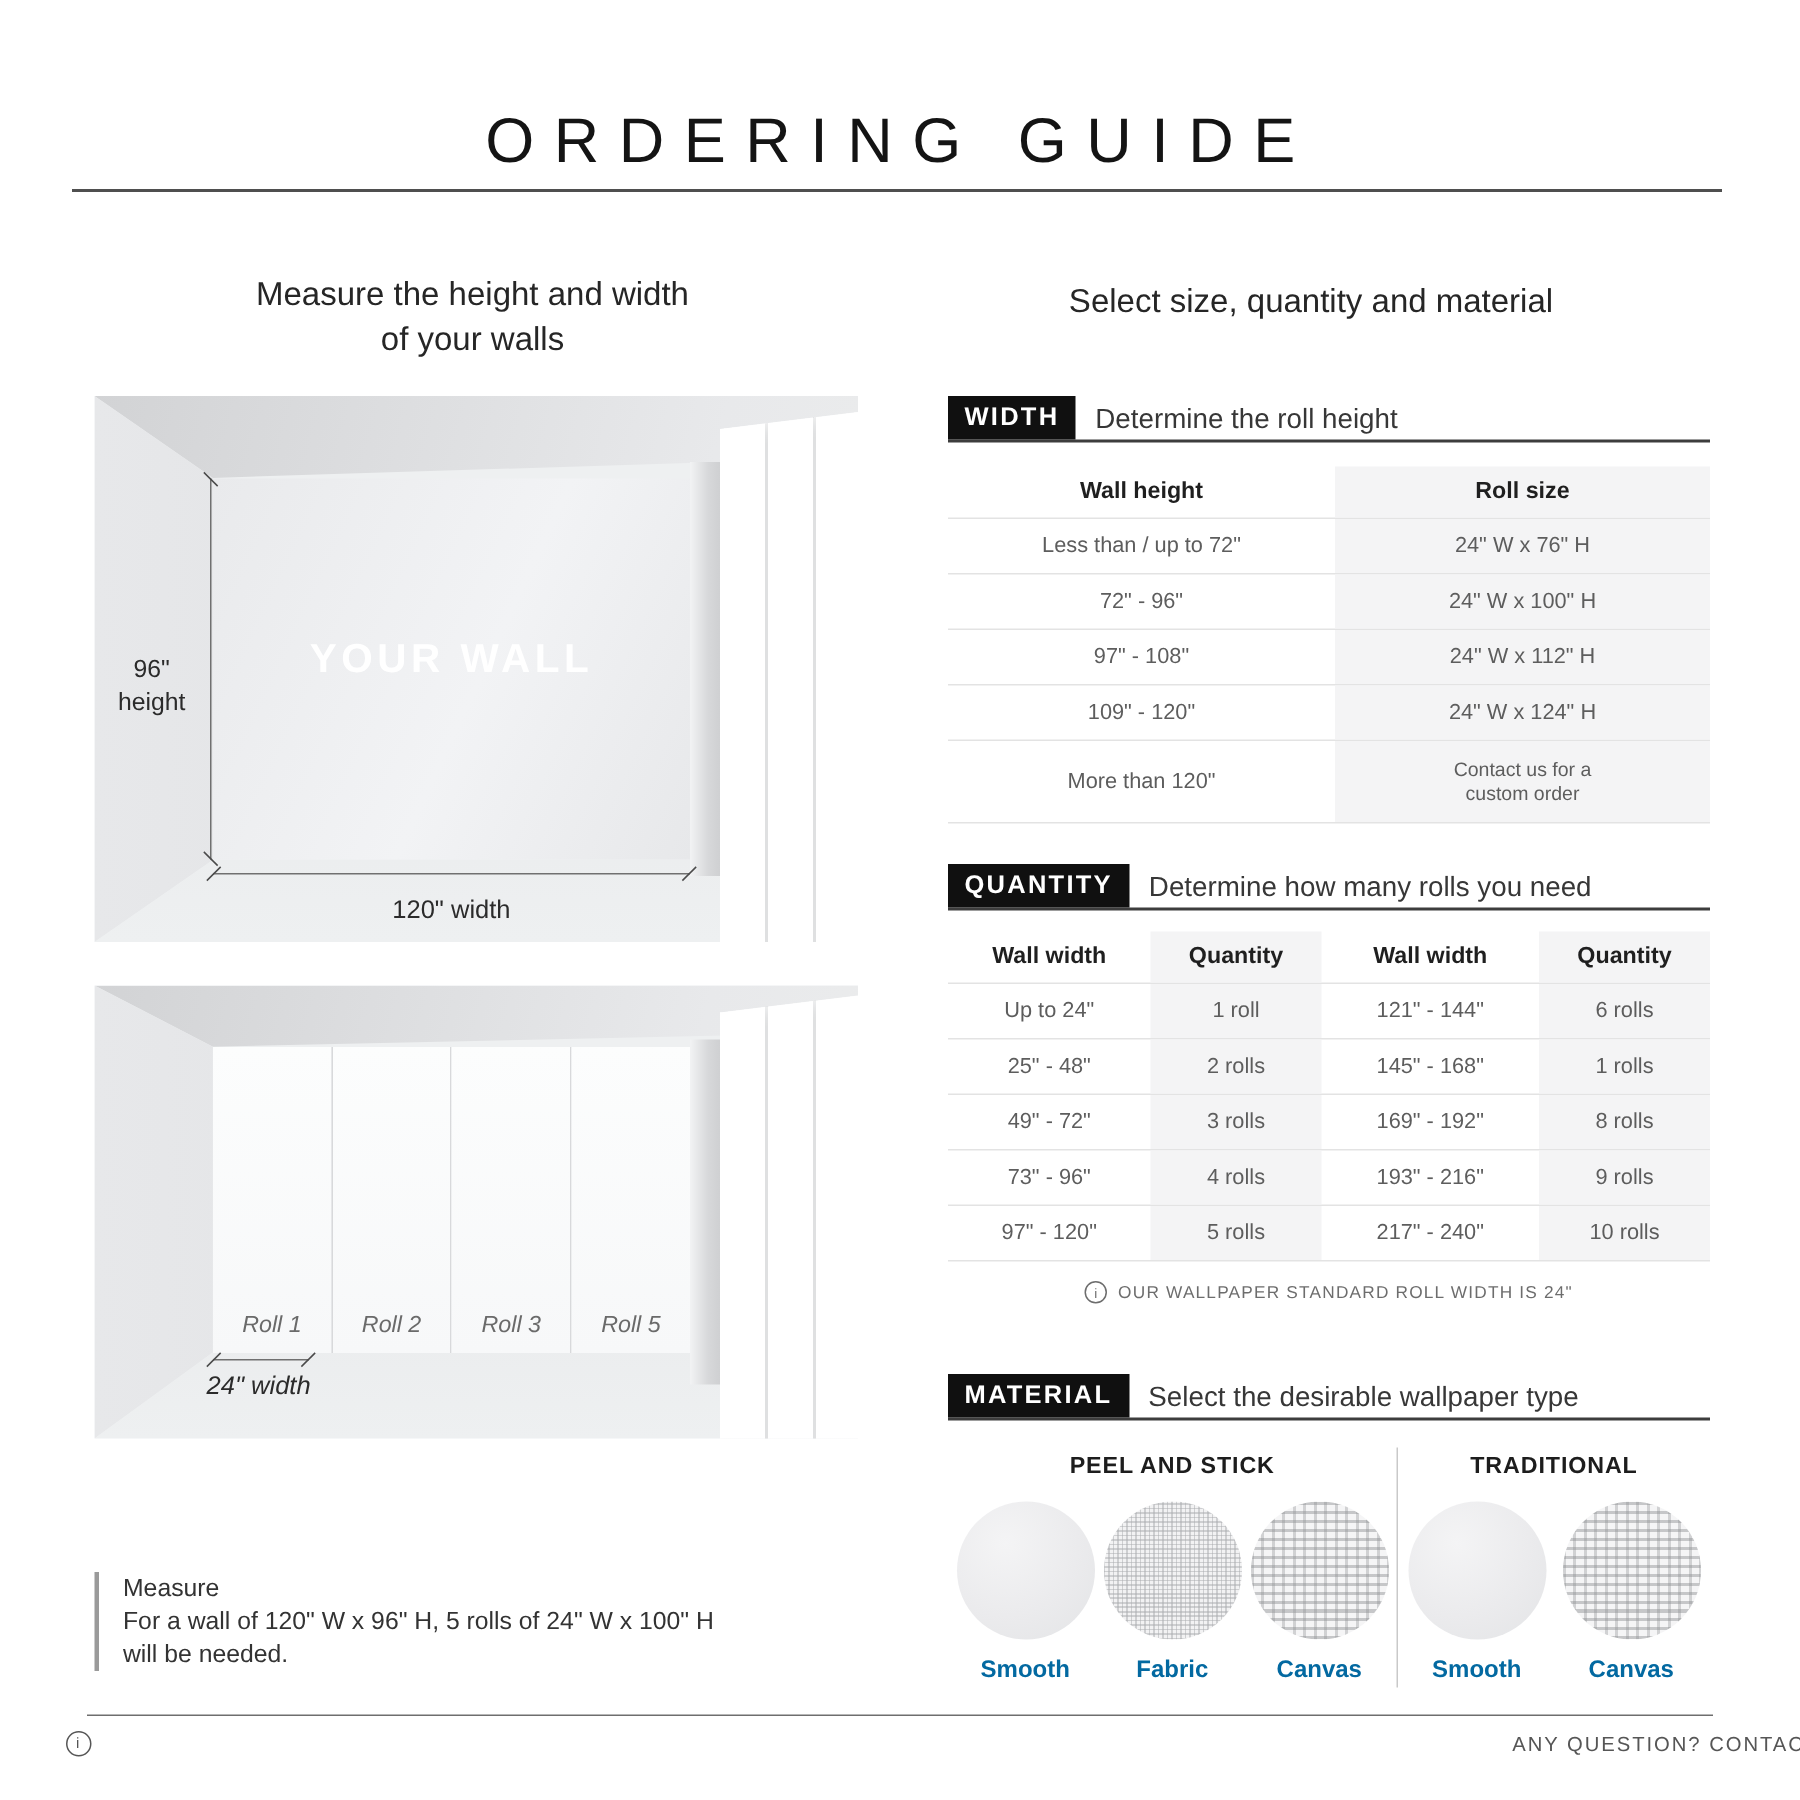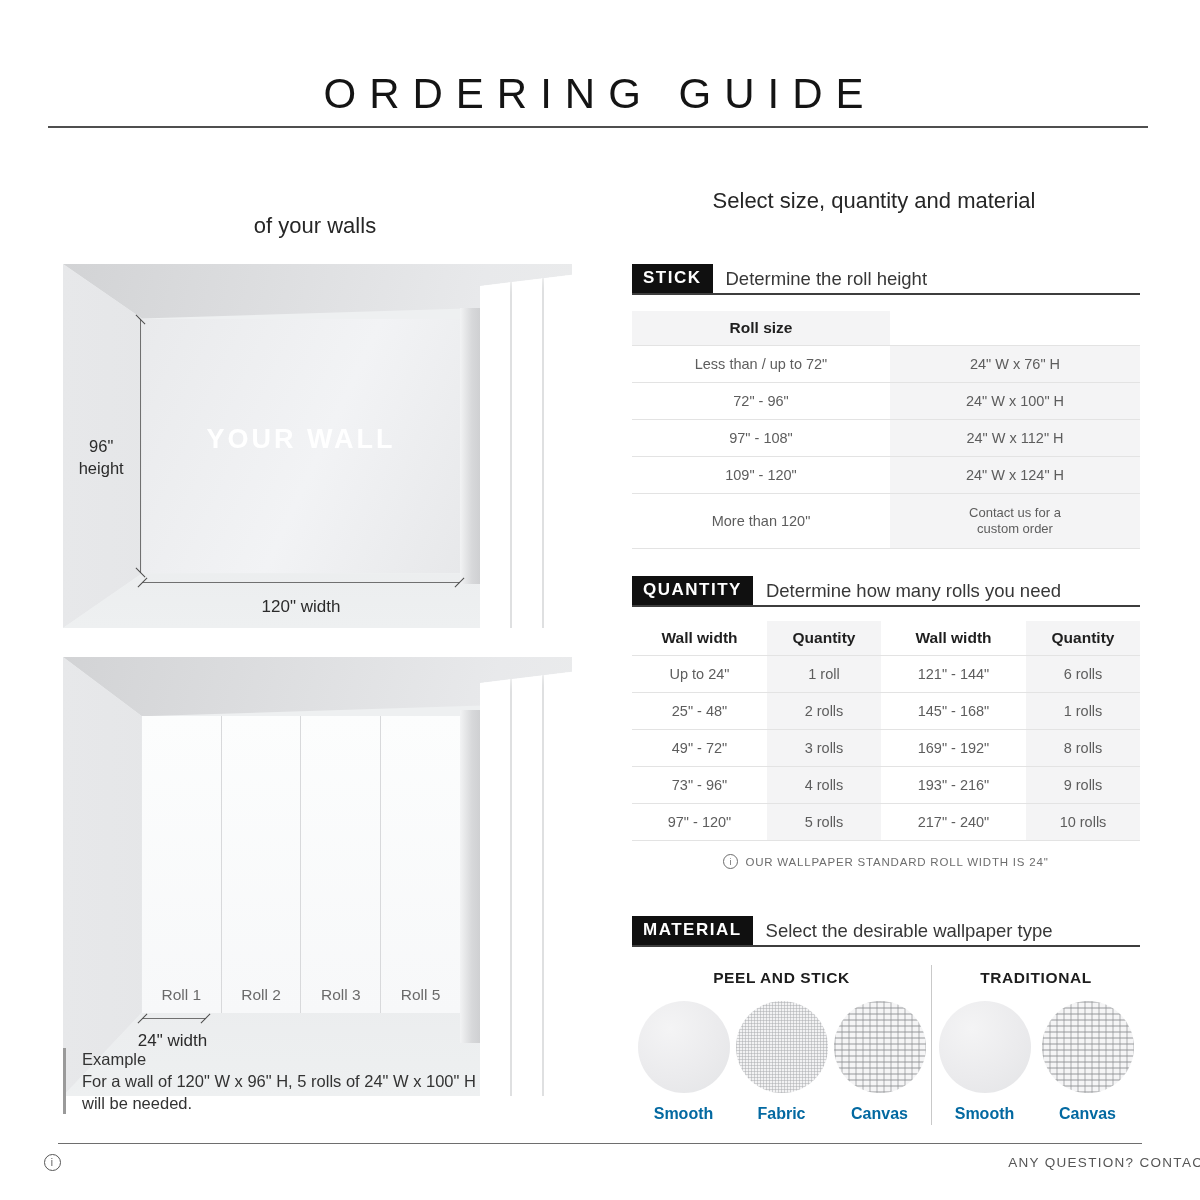--- a/index.html
+++ b/index.html
@@ -12,21 +12,21 @@
   .rule-bottom{position:absolute;left:58px;right:58px;top:1143px;height:1px;background:#6e6e6e;}
 
   
   .col-heading{font-size:22px;color:#262626;line-height:30px;font-weight:400;}
   .left-heading{position:absolute;left:60px;top:181px;width:510px;text-align:center;}
   .right-heading{position:absolute;left:620px;top:186px;width:508px;text-align:center;}
 
   
   .room{position:absolute;left:63px;width:509px;overflow:hidden;background:#eef0f1;}
   .room1{top:264px;height:364px;}
-  .room2{top:657px;height:439px;}
+  .room2{top:657px;height:302px;font-style:italic;}
   .rw-ceil{position:absolute;inset:0;clip-path:polygon(0 0,100% 0,100% 5%,84% 12%,15.5% 15%,0 0);
     background:linear-gradient(105deg,#d2d3d5 0%,#e8e9eb 70%,#eceded 100%);}
   .rw-left{position:absolute;inset:0;clip-path:polygon(0 0,15.5% 15%,15.5% 85%,0 100%);
     background:linear-gradient(90deg,#e7e8ea 0%,#dcdddf 100%);}
   .rw-floor{position:absolute;inset:0;clip-path:polygon(0 100%,15.5% 85%,78% 85%,100% 94%,100% 100%);
     background:linear-gradient(180deg,#e1e2e4 0%,#eef0f1 100%);}
   .rw-back{position:absolute;left:15.5%;top:15%;width:62.5%;height:70%;
     background:linear-gradient(115deg,#e9eaec 0%,#f2f3f5 55%,#e7e8ea 100%);}
   .rw-col{position:absolute;left:78%;top:12%;width:4%;height:76%;
     background:linear-gradient(90deg,#f2f3f4 0%,#d7d8da 60%,#cfd0d2 100%);}
@@ -114,21 +114,21 @@
     gap:8px;font-size:13.5px;letter-spacing:1.3px;color:#565656;margin-left:44px;}
   .footer .info-icon{width:15px;height:15px;font-size:10px;border-color:#565656;color:#565656;}
 </style>
 </head>
 <body>
 
 <h1 class="page-title">ORDERING GUIDE</h1>
 <div class="rule-top"></div>
 
 <div class="left-heading col-heading">
-  <br>
+  <span>Measure the height and width</span><br>
   <span>of your walls</span>
 </div>
 
 <div class="right-heading col-heading">Select size, quantity and material</div>
 
 <div class="room room1">
   <div class="rw-back"></div>
   <div class="rw-ceil"></div>
   <div class="rw-left"></div>
   <div class="rw-floor"></div>
@@ -163,32 +163,33 @@
       </div>
     <div class="roll-panel">
         <span class="roll-label">Roll 5</span>
       </div>
   </div>
   <div class="dim-h2"></div>
   <div class="width-label2">24" width</div>
 </div>
 
 <div class="example">
-  <div>Example</div>
+  <div>Measure</div>
   <div>For a wall of 120" W x 96" H, 5 rolls of 24" W x 100" H</div>
   <div>will be needed.</div>
 </div>
 
 <div class="section sec-size">
   <div class="sec-head">
-    <span class="badge">STICK</span>
+    <span class="badge">WIDTH</span>
     <span class="sec-sub">Determine the roll height</span>
   </div>
   <div class="size-table">
     <div class="s-row">
+      <div class="s-head">Wall height</div>
       <div class="s-head shade">Roll size</div>
     </div>
     <div class="s-row">
       <div class="s-val">Less than / up to 72"</div>
       <div class="s-val shade">24" W x 76" H</div>
     </div>
     <div class="s-row">
       <div class="s-val">72" - 96"</div>
       <div class="s-val shade">24" W x 100" H</div>
     </div>

